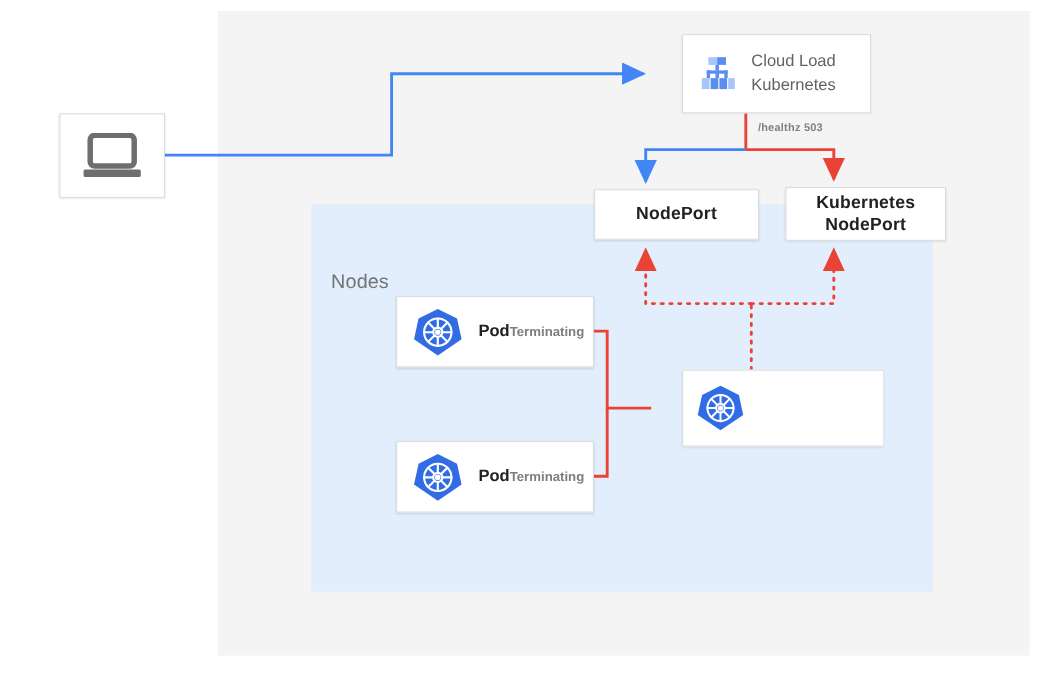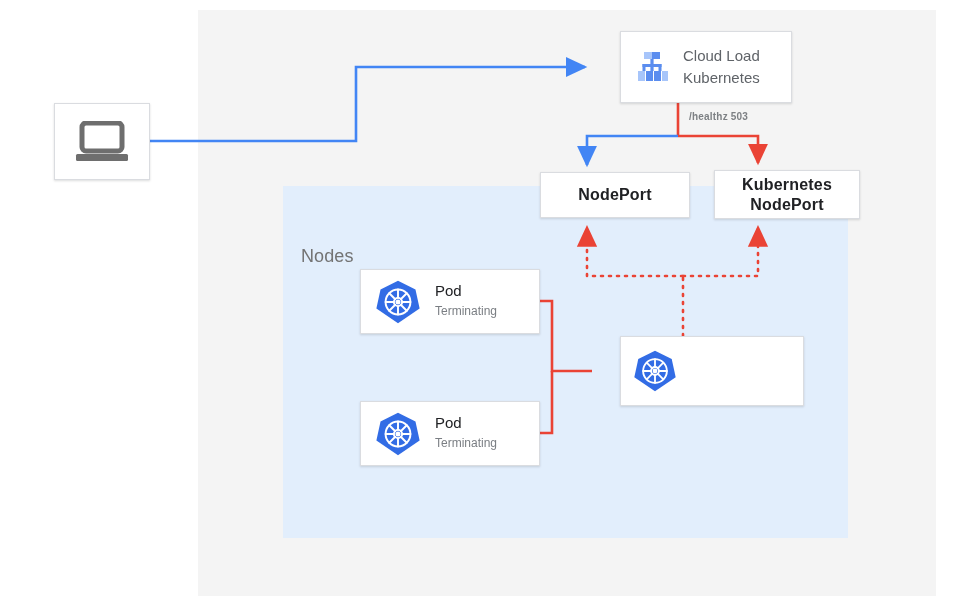--- a/index.html
+++ b/index.html
@@ -116,22 +116,23 @@
   .pod-card-1 { top: 269px; }
   .pod-card-2 { top: 401px; }
   .k8s-icon {
     width: 46px;
     height: 46px;
     flex: 0 0 46px;
     margin-right: 14px;
   }
   .two-line {
     display: flex;
-    flex-direction: column;
+    flex-direction: row;
     justify-content: space-between;
+    font-weight: bold;
   }
   .line-title {
     font-size: 15px;
     color: #202124;
     line-height: 20px;
   }
   .line-sub {
     font-size: 12px;
     color: #7a7e83;
     line-height: 21px;

